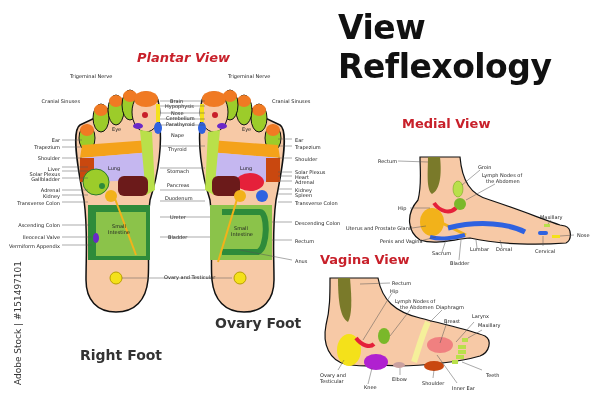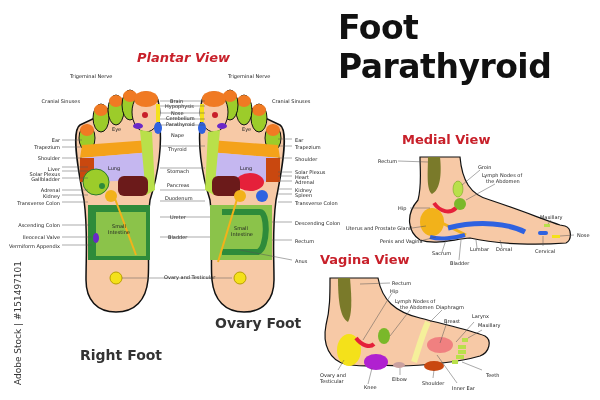--- a/index.html
+++ b/index.html
@@ -177,23 +177,23 @@
     <line x1="468" y1="338" x2="482" y2="330"></line>
       <line x1="462" y1="362" x2="482" y2="370"></line>
     <line x1="338" y1="370" x2="344" y2="360"></line>
       <line x1="368" y1="384" x2="372" y2="368"></line>
     <line x1="400" y1="375" x2="400" y2="368"></line>
       <line x1="433" y1="378" x2="434" y2="370"></line>
     <line x1="437" y1="355" x2="457" y2="383"></line>
   </g>
 </svg>
 
-<div class="title">Foot Parathyroid</div>
+<div class="title">View Reflexology</div>
 <div class="sub" style="left:137px;top:50px;font-style:italic;">Plantar View</div>
-<div class="sub" style="left:402px;top:132px;">Medial View</div>
+<div class="sub" style="left:402px;top:116px;">Medial View</div>
 <div class="sub" style="left:320px;top:252px;">Vagina View</div>
 <div class="foot-name" style="left:80px;top:313px;margin-top:34px;">Right Foot</div>
 <div class="foot-name" style="left:215px;top:315px;">Ovary Foot</div>
 <div class="wm">Adobe Stock | #151497101</div>
 
 <div class="lbl" style="left:70px;top:73px;">Trigeminal Nerve</div>
 <div class="lbl" style="left:228px;top:73px;">Trigeminal Nerve</div>
 
 <div class="lbl r" style="left:10px;top:98px;width:70px;">Cranial Sinuses</div>
 <div class="lbl r" style="left:0;top:137px;width:60px;">Ear</div>

